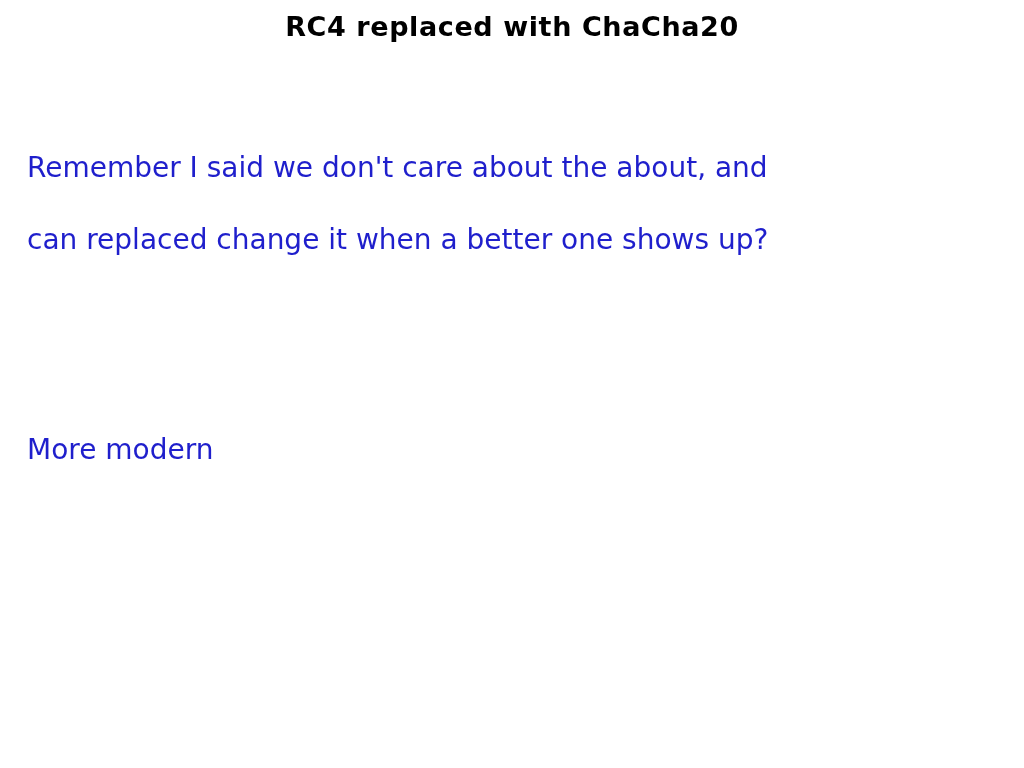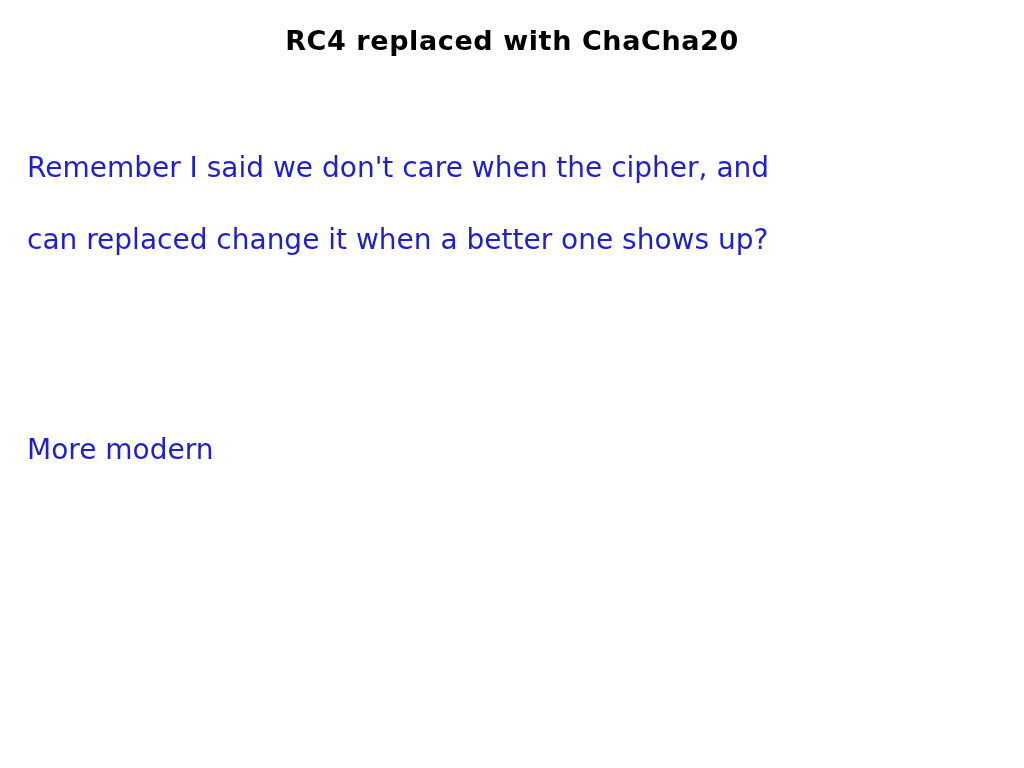--- a/index.html
+++ b/index.html
@@ -18,21 +18,21 @@
     position: relative;
     width: 1024px;
     height: 768px;
     background: #ffffff;
   }
 
   
   #slide-title {
     position: absolute;
     left: 0;
-    top: 26px;
+    top: 12px;
     width: 1024px;
     text-align: center;
     font-family: "DejaVu Sans", sans-serif;
     font-weight: bold;
     font-size: 27px;
     letter-spacing: 0.6px;
     color: #000000;
     white-space: nowrap;
     line-height: 1.1;
   }
@@ -68,21 +68,21 @@
 </head>
 <body>
 
 <div id="slide">
 
   <div id="slide-title">RC4 replaced with ChaCha20</div>
 
   <div id="slide-body">
 
     <p class="para">
-      <span class="line">Remember I said we don't care when the cipher, and</span>
+      <span class="line">Remember I said we don't care about the about, and</span>
       <span class="line">can replaced change it when a better one shows up?</span>
     </p>
 
     <div class="gap-intro"></div>
 
 
     <div class="gap-item"></div>
 
     <p class="para">More modern</p>
 

